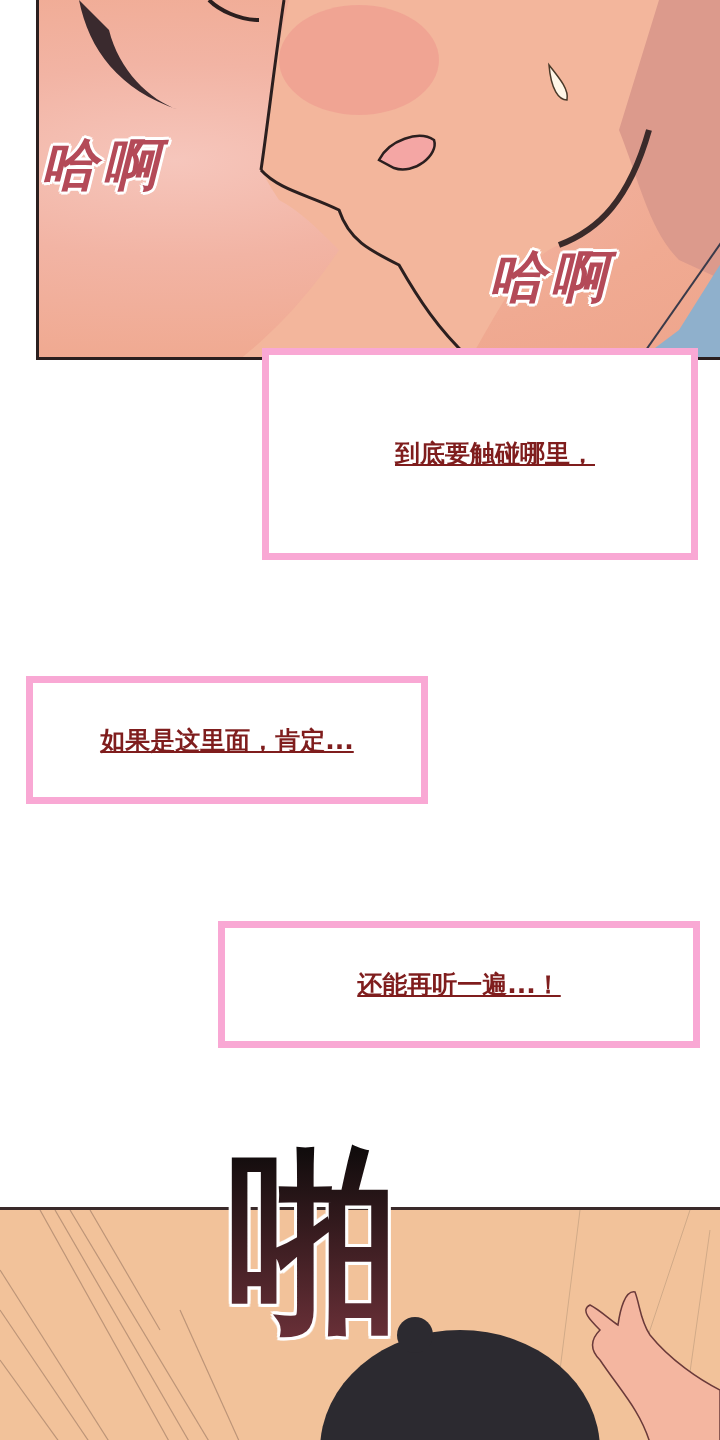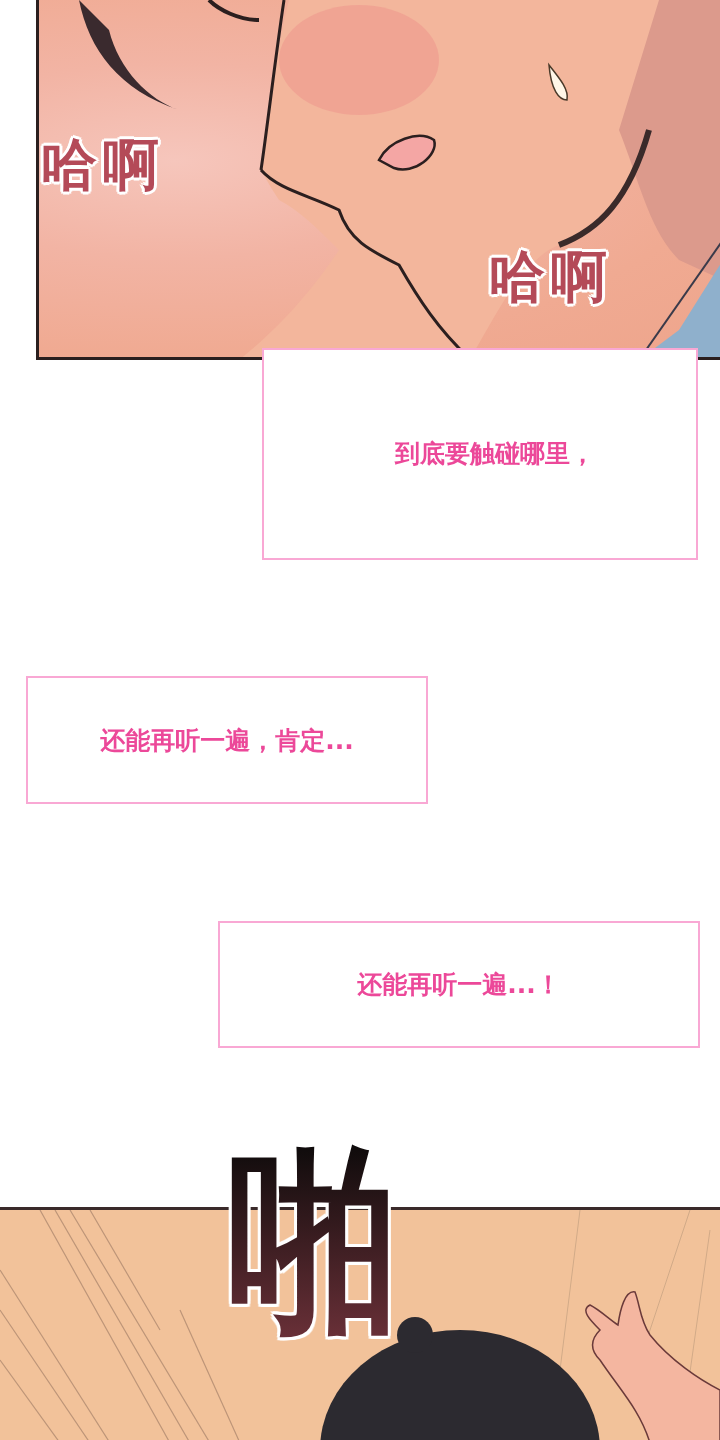--- a/index.html
+++ b/index.html
@@ -1,23 +1,23 @@
 <!DOCTYPE html>
 <html><head>
 <meta charset="utf-8">
 <style>
   html, body { margin:0; padding:0; }
   body { width:720px; height:1440px; background:#ffffff; position:relative; overflow:hidden; font-family:"DejaVu Sans", sans-serif; }
   .panel-top { position:absolute; left:36px; top:0; width:684px; height:360px; overflow:hidden;
     background: radial-gradient(ellipse at 20% 45%, #f6c6bc 0%, #f2b4a4 35%, #f0aa92 70%, #eea58c 100%);
-    border-left:3px solid #2b1f1f; border-bottom:3px solid #2b1f1f; box-sizing:border-box; }
+    border-left:3px solid #2b1f1f; border-bottom:3px solid #2b1f1f; box-sizing:border-box;font-style:italic; }
   .panel-top svg { position:absolute; left:0; top:0; }
   .sfx-red { position:absolute; color:#b44a58; font-weight:bold; font-size:56px; letter-spacing:6px;
     -webkit-text-stroke:0; text-shadow: 0 0 0 #fff, 3px 0 0 #fff, -3px 0 0 #fff, 0 3px 0 #fff, 0 -3px 0 #fff, 2px 2px 0 #fff, -2px -2px 0 #fff, 2px -2px 0 #fff, -2px 2px 0 #fff; }
-  .box { position:absolute; background:#ffffff; border:2px solid #f9a8d4; box-sizing:border-box; display:flex; align-items:center; justify-content:center; text-align:center; color:#ec4899; font-weight:bold; }
+  .box { position:absolute; background:#ffffff; border:7px solid #f9a8d4; box-sizing:border-box; display:flex; align-items:center; justify-content:center; text-align:center; color:#7f1d1d; font-weight:bold;text-decoration:underline; }
   .panel-bottom { position:absolute; left:0; top:1207px; width:720px; height:233px; background:#f2c29a; border-top:3px solid #3a2a2a; box-sizing:border-box; overflow:hidden; }
   .panel-bottom svg { position:absolute; left:0; top:0; }
   .sfx-dark { position:absolute; left:228px; top:1140px; font-size:200px; font-weight:bold; line-height:1;
     background: linear-gradient(#0c0a0a, #6a3038); -webkit-background-clip:text; background-clip:text; color:transparent;
     filter: drop-shadow(3px 0 0 #fff) drop-shadow(-3px 0 0 #fff) drop-shadow(0 3px 0 #fff) drop-shadow(0 -3px 0 #fff);
     letter-spacing:-10px; transform:scaleX(0.85); transform-origin:left top; }
 </style>
 </head>
 <body>
 
@@ -45,21 +45,21 @@
   </svg>
   <div class="sfx-red" style="left:2px; top:128px;">哈啊</div>
   <div class="sfx-red" style="left:450px; top:240px;">哈啊</div>
 </div>
 
 <div class="box" style="left:262px; top:348px; width:436px; height:212px; font-size:25px; line-height:40px; flex-direction:column;">
   <div style="padding-left:30px;">到底要触碰哪里，</div>
 </div>
 
 <div class="box" style="left:26px; top:676px; width:402px; height:128px; font-size:25px;">
-  <span>还能再听一遍，肯定...</span>
+  <span>如果是这里面，肯定...</span>
 </div>
 
 <div class="box" style="left:218px; top:921px; width:482px; height:127px; font-size:25px;">
   <span>还能再听一遍...！</span>
 </div>
 
 <div class="panel-bottom">
   <svg width="720" height="233" viewBox="0 0 720 233">
 
     <g stroke="#b08a70" stroke-width="1.2" opacity="0.8">

